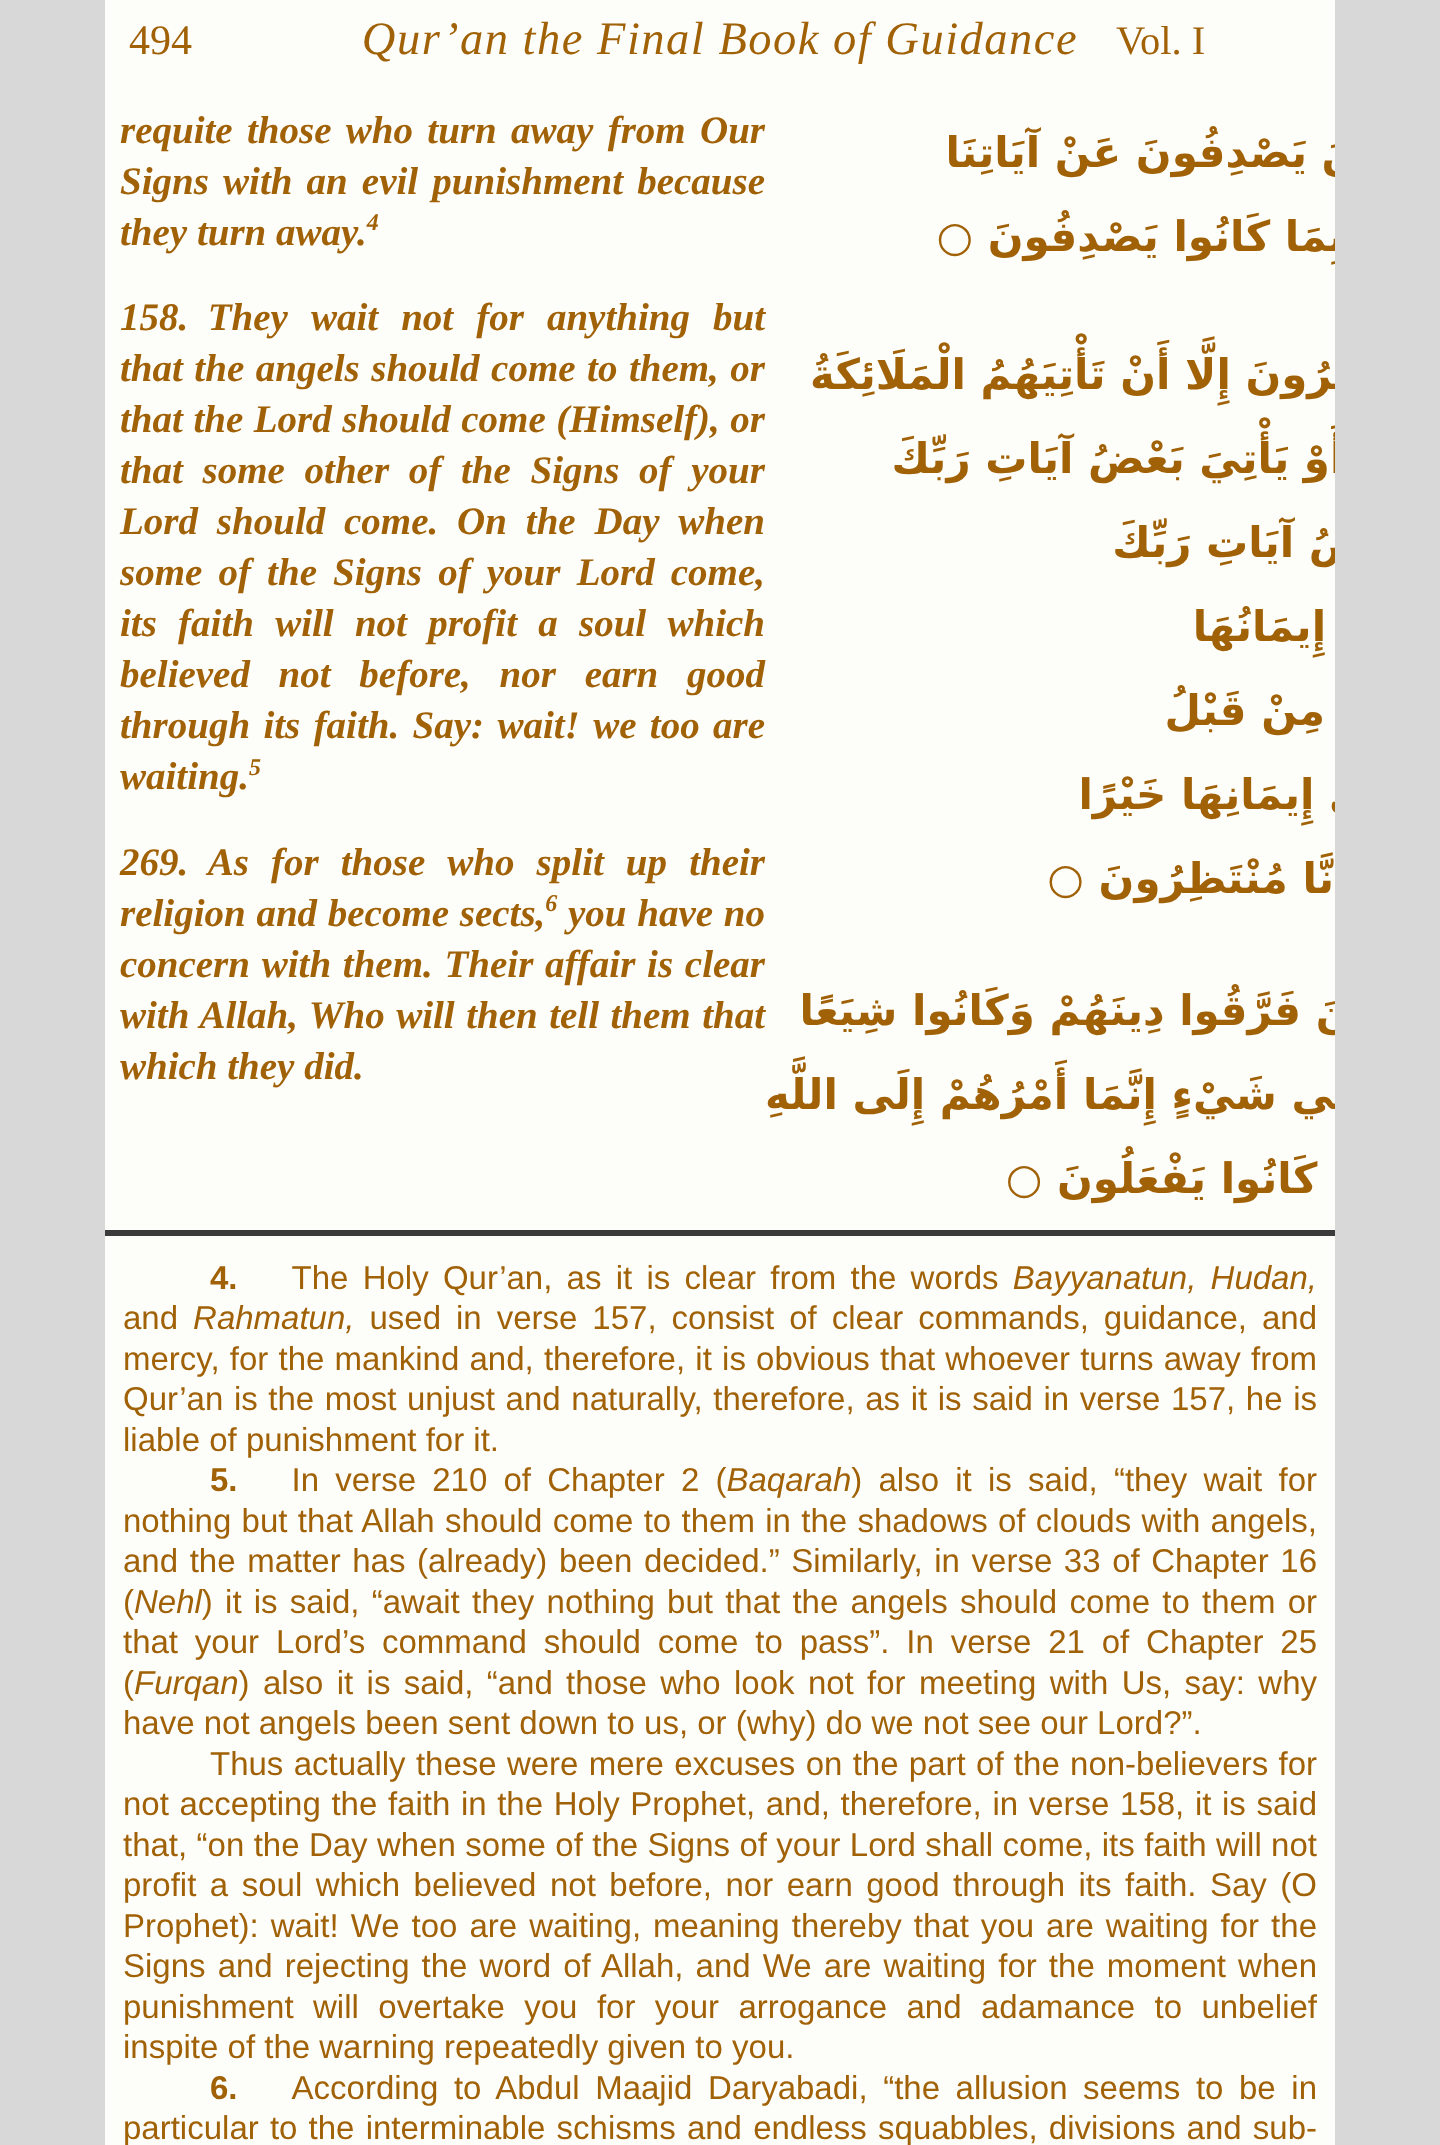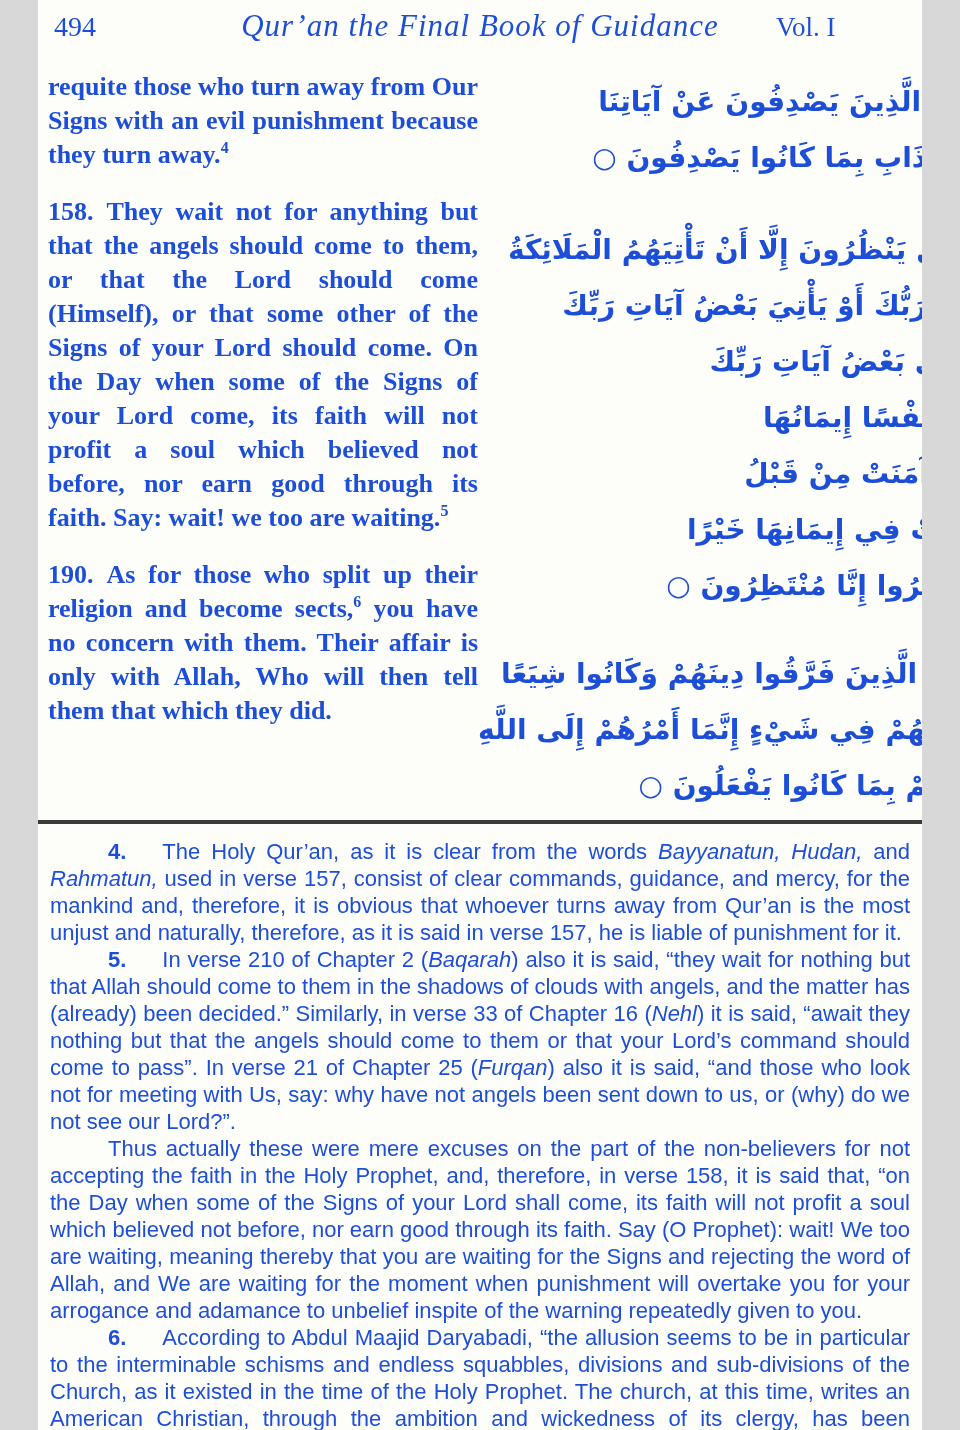--- a/index.html
+++ b/index.html
@@ -1,40 +1,40 @@
 <!DOCTYPE html>
 <html><head>
 <meta charset="utf-8">
 <title>Book Page</title>
 <style>
   html,body { margin:0; padding:0; background:#d8d8d8; }
   .page {
-    width:884px; height:1430px; margin:0 auto; position:relative;
-    background:#fdfdfa; color:#1d4ed8; overflow:hidden;
+    width:820px; height:1430px; margin:0 auto; position:relative;
+    background:#fdfdfa; color:#a16207; overflow:hidden;
     box-sizing:border-box;
   }
   
   .hdr {
     display:flex; align-items:baseline;
     padding:8px 16px 0 16px;
     font-family:"Liberation Serif", serif;
   }
   .hdr .pageno { width:130px; font-size:28px; }
   .hdr .title  { flex:1; text-align:center; font-style:italic; font-size:31px; letter-spacing:1px; }
   .hdr .vol    { width:130px; text-align:left; font-size:27px; }
 
   
   .content { display:flex; padding:26px 10px 0 10px; }
   .col-en {
     width:430px; flex:none;
     font-family:"Liberation Serif", serif;
     font-weight:bold; font-size:26px; line-height:34px;
     text-align:justify;
   }
-  .col-en p.verse-para { margin:0 0 23px 0; }
+  .col-en p.verse-para { margin:0 0 23px 0;font-style:italic; }
   .col-en sup { font-size:16px; line-height:0; }
 
   .col-ar {
     flex:1; direction:rtl; text-align:right;
     padding:4px 8px 0 0;
     font-family:"DejaVu Sans", sans-serif; font-weight:bold;
   }
   .aline { font-size:28px; line-height:56px; white-space:nowrap; }
   .averse.v1 { margin-bottom:36px; }
   .averse.v2 { margin-bottom:32px; }
@@ -59,21 +59,21 @@
   <div class="hdr">
     <span class="pageno">494</span>
     <span class="title">Qur’an the Final Book of Guidance</span>
     <span class="vol">Vol. I</span>
   </div>
 
   <div class="content">
     <section class="col-en" id="col-en">
         <p class="verse-para"><span>requite those who turn away from Our Signs with an evil punishment because they turn away.</span><sup>4</sup></p>
         <p class="verse-para"><span>158. They wait not for anything but that the angels should come to them, or that the Lord should come (Himself), or that some other of the Signs of your Lord should come. On the Day when some of the Signs of your Lord come, its faith will not profit a soul which believed not before, nor earn good through its faith. Say: wait! we too are waiting.</span><sup>5</sup></p>
-        <p class="verse-para"><span>190. As for those who split up their religion and become sects,</span><sup>6</sup><span> you have no concern with them. Their affair is only with Allah, Who will then tell them that which they did.</span></p>
+        <p class="verse-para"><span>269. As for those who split up their religion and become sects,</span><sup>6</sup><span> you have no concern with them. Their affair is clear with Allah, Who will then tell them that which they did.</span></p>
       </section>
     <section class="col-ar" id="col-ar" dir="rtl">
         <div class="averse v1">
           <div class="aline">سَنَجْزِي الَّذِينَ يَصْدِفُونَ عَنْ آيَاتِنَا</div>
           <div class="aline">سُوءَ الْعَذَابِ بِمَا كَانُوا يَصْدِفُونَ ○</div>
         </div>
         <div class="averse v2">
           <div class="aline">١٥٨- هَلْ يَنْظُرُونَ إِلَّا أَنْ تَأْتِيَهُمُ الْمَلَائِكَةُ</div>
           <div class="aline">أَوْ يَأْتِيَ رَبُّكَ أَوْ يَأْتِيَ بَعْضُ آيَاتِ رَبِّكَ</div>
           <div class="aline">يَوْمَ يَأْتِي بَعْضُ آيَاتِ رَبِّكَ</div>

